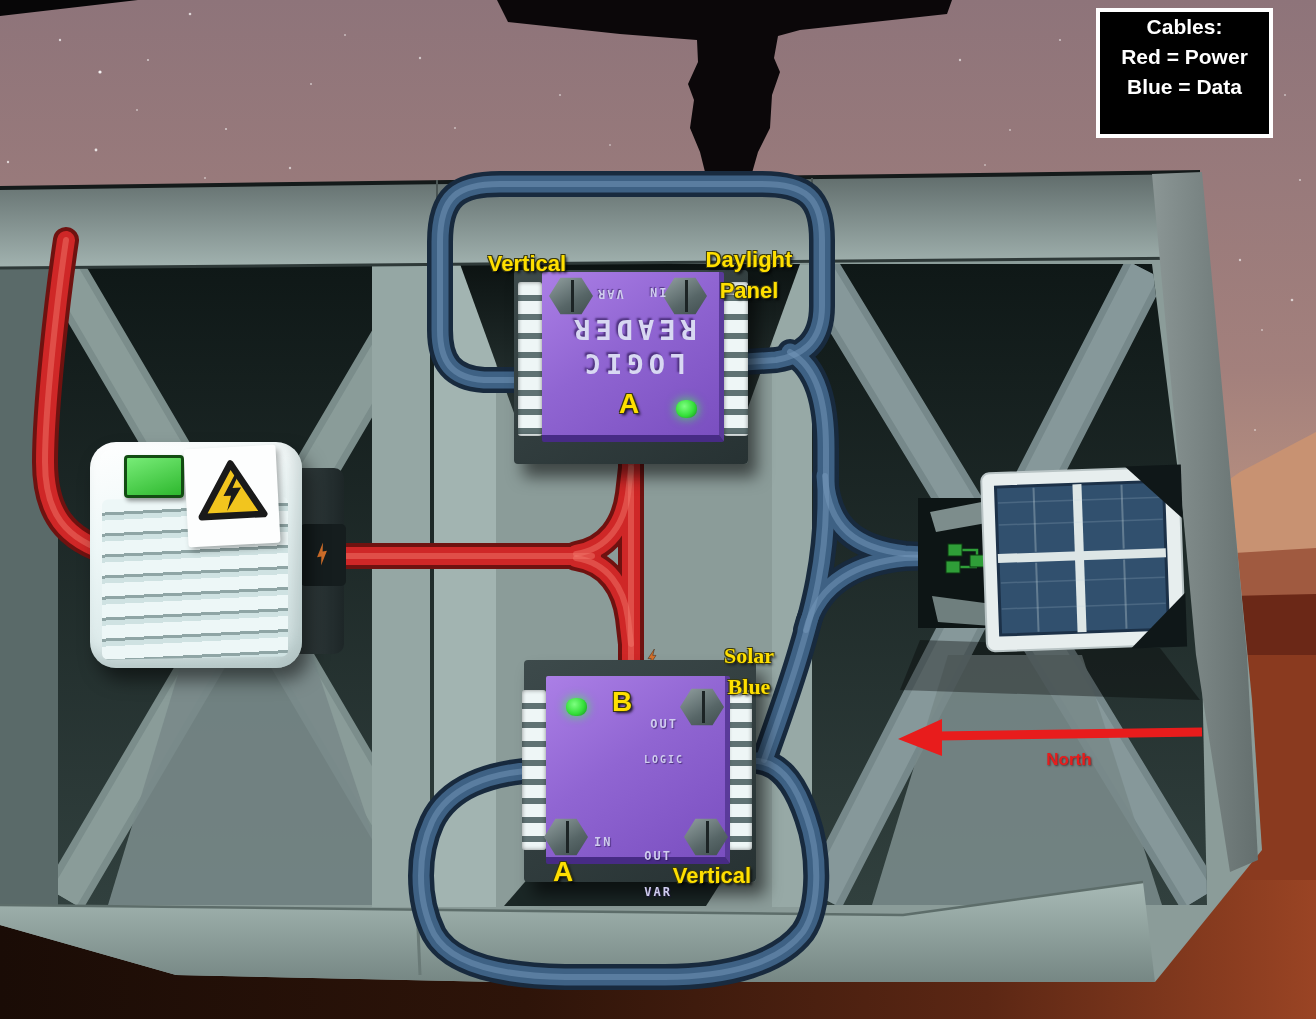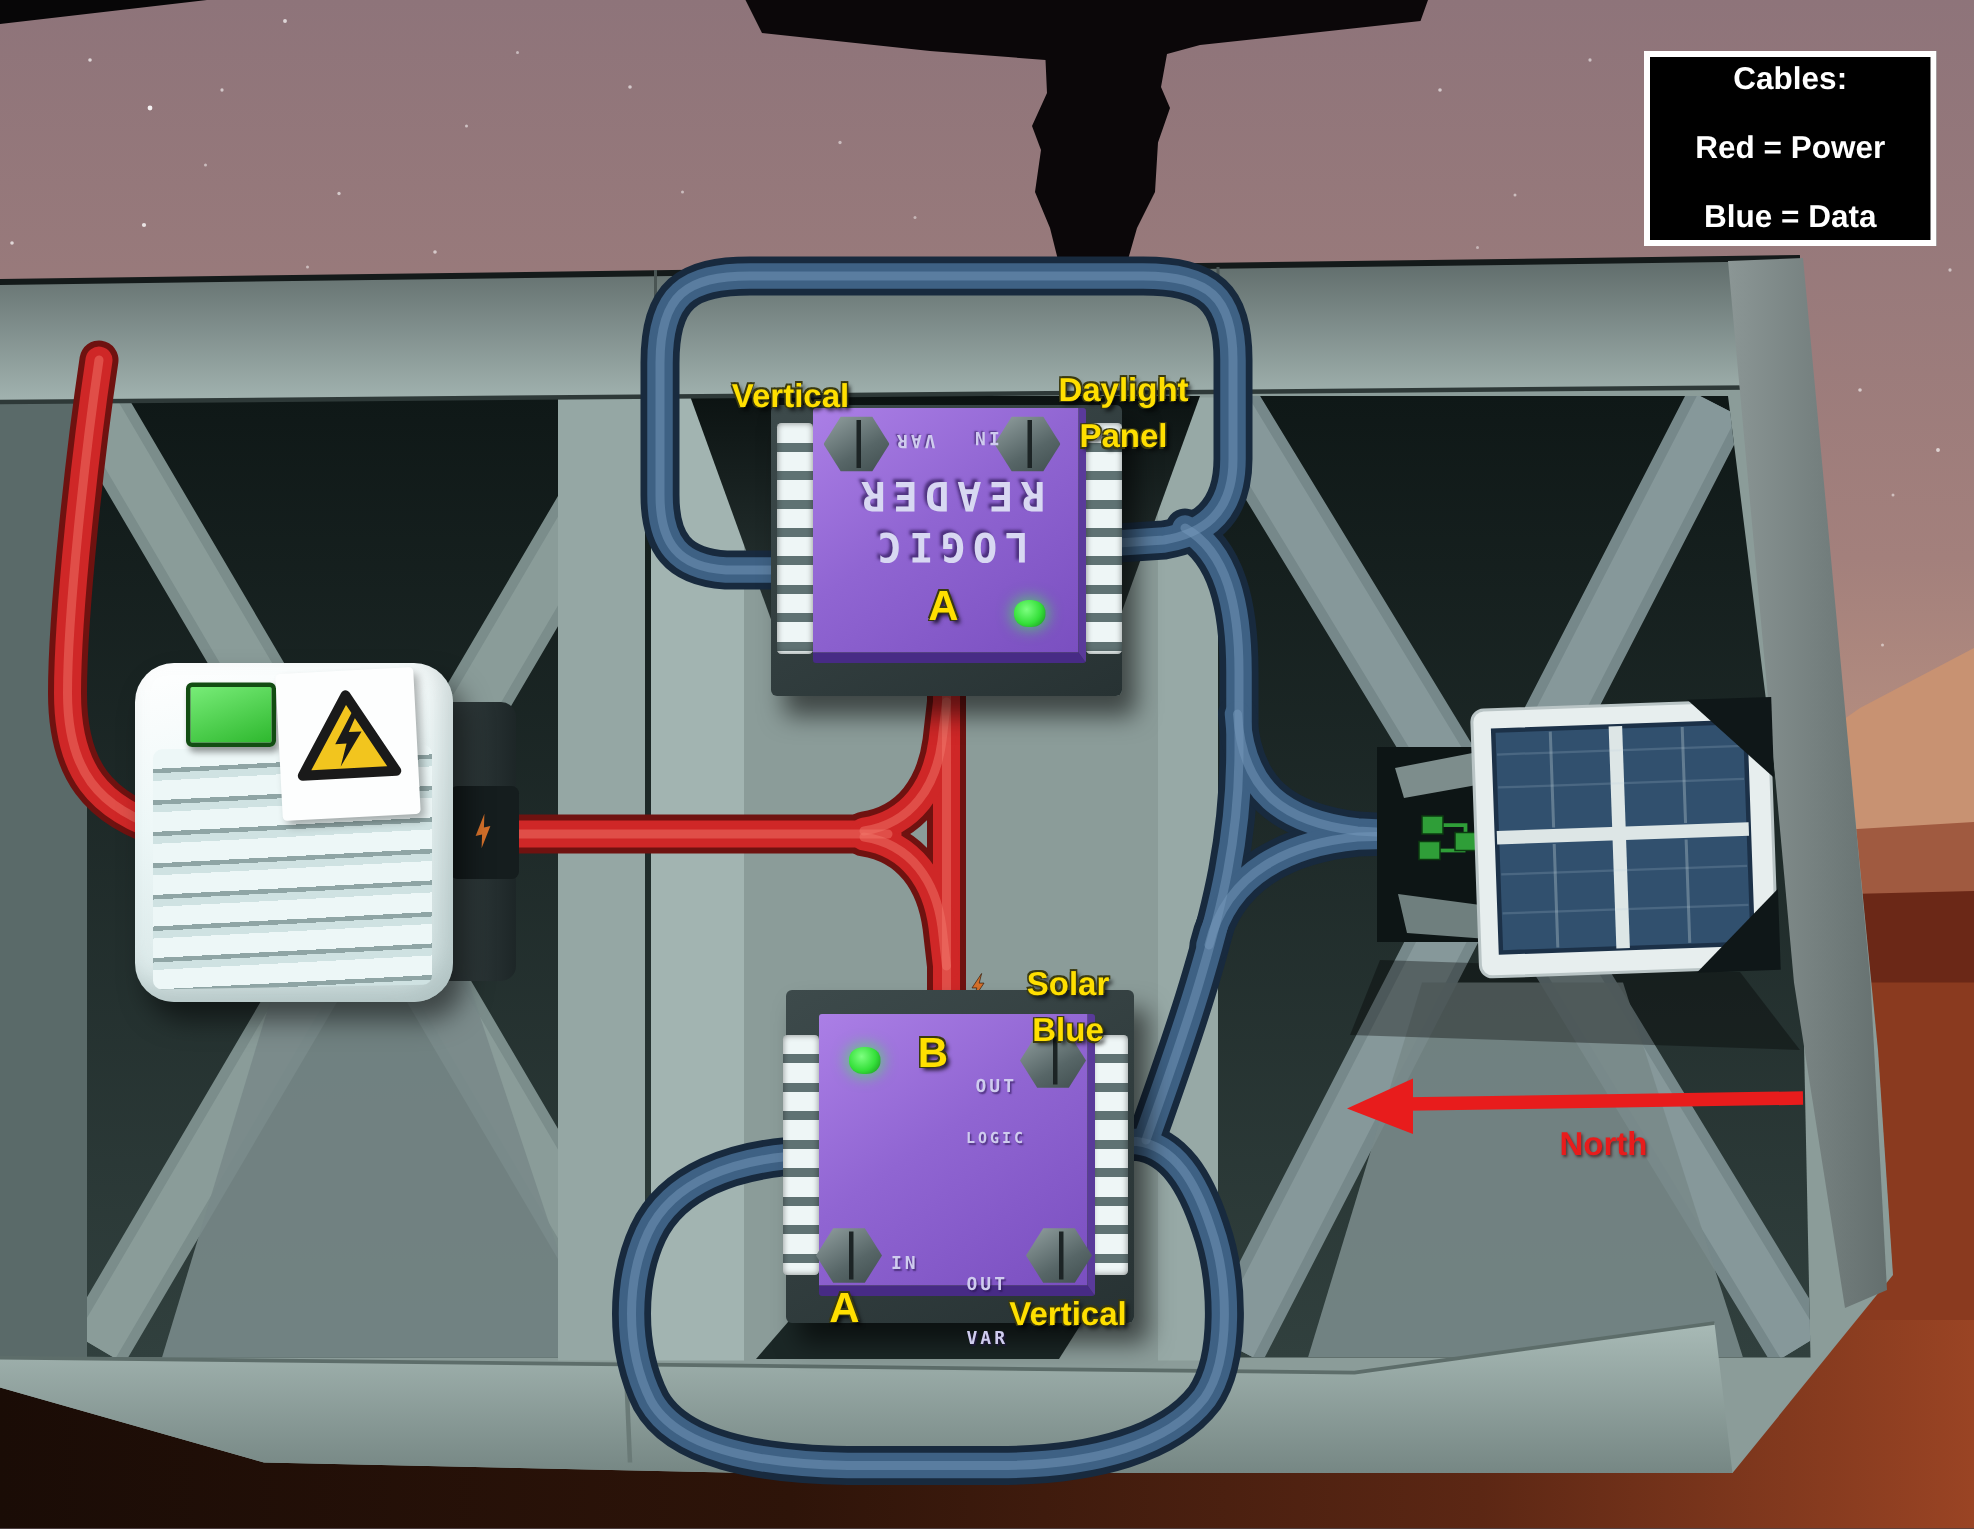--- a/index.html
+++ b/index.html
@@ -45,27 +45,27 @@
   .flip{transform:rotate(180deg);}
   .port-label{position:absolute;font-family:"DejaVu Sans Mono",monospace;font-weight:bold;
               font-size:12px;letter-spacing:2px;color:#cfccee;line-height:12px;white-space:pre;
               text-shadow:1px 1px 1px rgba(40,20,80,.6);}
 
   
   .anno{position:absolute;color:var(--annotation-yellow);font-weight:bold;font-size:22px;
         white-space:nowrap;transform:translateX(-50%);text-align:center;line-height:31px;
         text-shadow:-1px -1px 0 #3a3a10,1px -1px 0 #3a3a10,-1px 1px 0 #3a3a10,2px 2px 3px rgba(0,0,0,.85);}
   .anno.letter{font-size:28px;}
-  .north-label{position:absolute;color:var(--arrow-red);font-weight:bold;font-size:22px;
+  .north-label{position:absolute;color:var(--arrow-red);font-weight:bold;font-size:17px;
         transform:translateX(-50%);text-shadow:1px 1px 2px rgba(60,0,0,.6);}
 
   
-  .legend{position:absolute;left:1096px;top:34px;width:195px;height:130px;
+  .legend{position:absolute;left:1096px;top:8px;width:177px;height:130px;
           background:var(--legend-bg);border:4px solid var(--legend-text);box-sizing:border-box;
-          display:flex;flex-direction:column;justify-content:space-between;align-items:center;
+          display:flex;flex-direction:column;justify-content:flex-start;align-items:center;
           color:var(--legend-text);font-weight:bold;font-size:21px;line-height:30px;}
 
   
   .bat-side{position:absolute;left:290px;top:468px;width:54px;height:186px;border-radius:10px;
             background:linear-gradient(90deg,#3a4647,#1d2627);}
   .bat-connector{position:absolute;left:300px;top:524px;width:46px;height:62px;border-radius:5px;
             background:#151d1e;}
   .bat-body{position:absolute;left:90px;top:442px;width:212px;height:226px;border-radius:26px;
             background:linear-gradient(165deg,#ffffff 0%,#eef8f8 40%,#cfe0e0 100%);
             box-shadow:8px 12px 18px rgba(0,0,0,.5), inset -8px -10px 16px rgba(120,140,140,.35);}
@@ -368,21 +368,21 @@
   <div class="screw" style="left:684px;top:818px;">
         <div class="slot"></div>
       </div>
 </div>
 
 <div class="anno" style="left:527px;top:248px;">Vertical</div>
 <div class="anno" style="left:749px;top:244px;">
   <div>Daylight</div>
   <div>Panel</div>
 </div>
-<div class="anno" style="left:712px;top:640px;">
+<div class="anno" style="left:749px;top:640px;font-family:Liberation Serif, serif;">
   <div>Solar</div>
   <div>Blue</div>
 </div>
 <div class="anno letter" style="left:629px;top:388px;">A</div>
 <div class="anno letter" style="left:622px;top:686px;">B</div>
 <div class="anno letter" style="left:563px;top:856px;">A</div>
 <div class="anno" style="left:712px;top:860px;">Vertical</div>
 <div class="north-label" style="left:1069px;top:750px;">North</div>
 
 <div class="legend">

